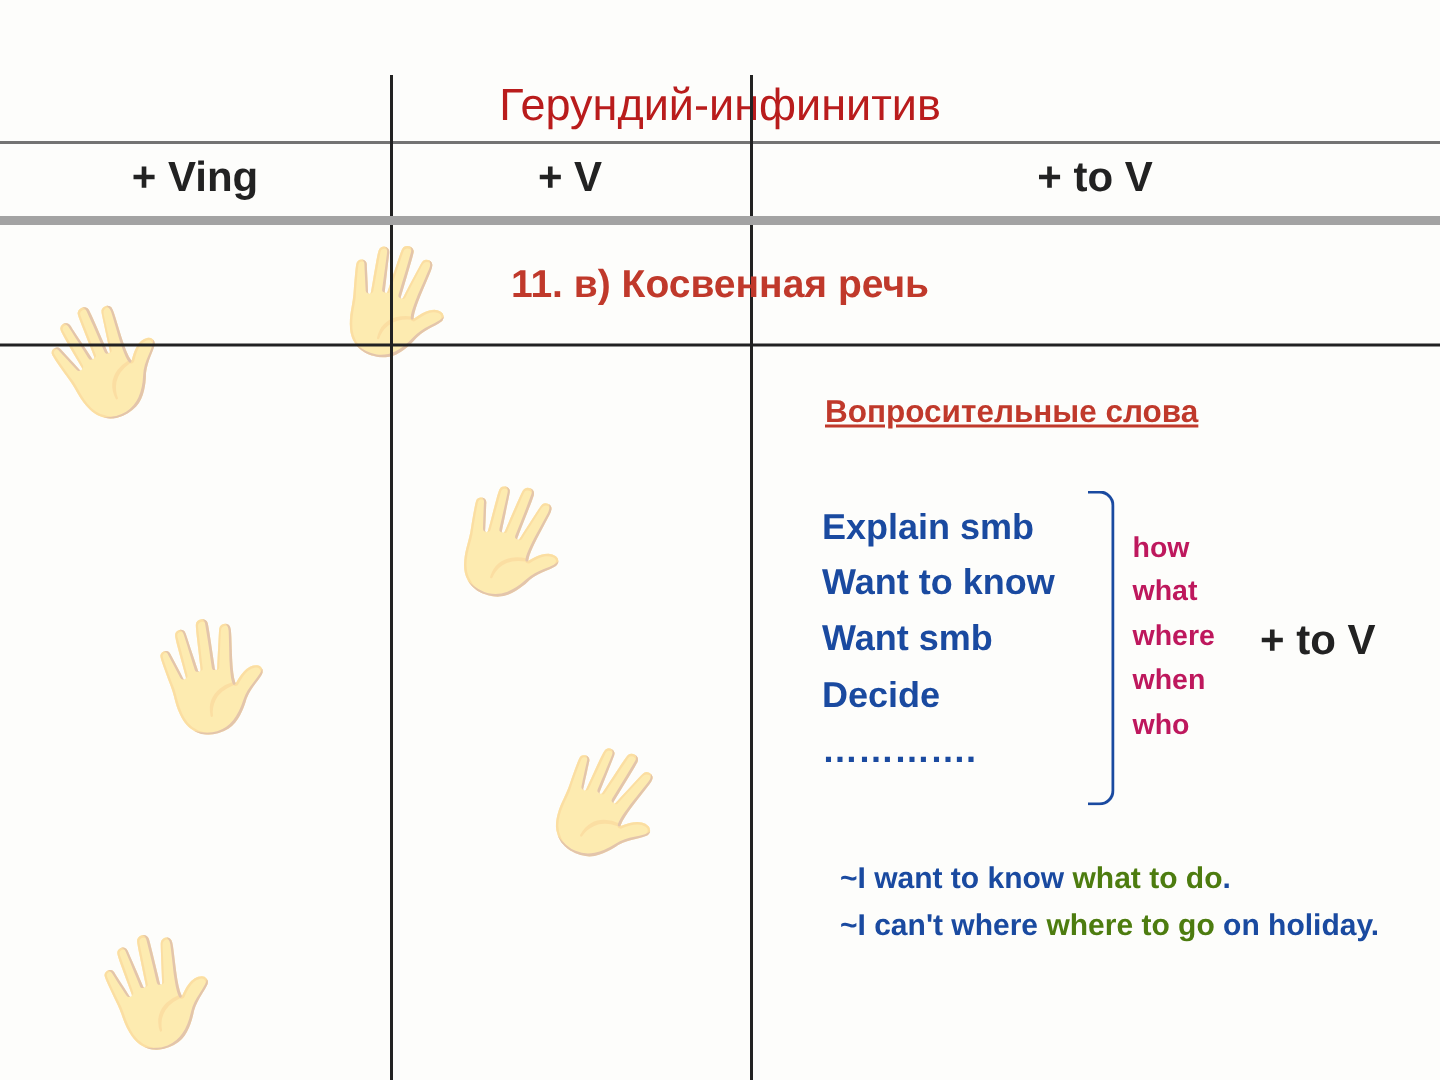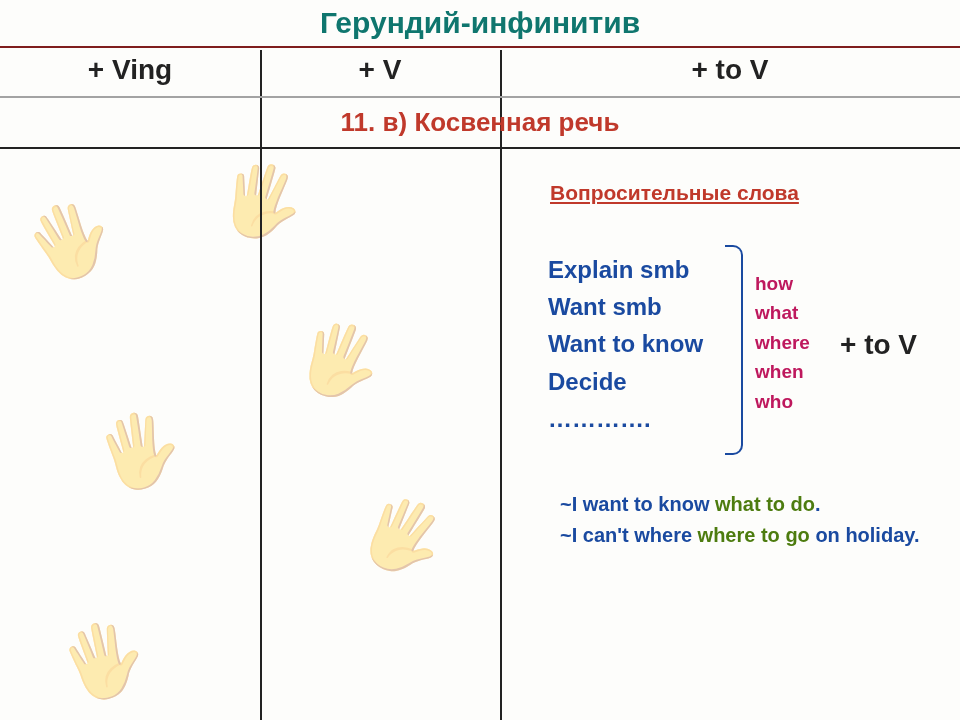--- a/index.html
+++ b/index.html
@@ -13,50 +13,51 @@
     }
     .hand {
       position: absolute;
       font-size: 70px;
       opacity: 0.35;
       transform-origin: center;
       z-index: 0;
     }
     .title {
       text-align: center;
-      color: #0f766e;
-      font-weight: bold;
+      color: #b91c1c;
+      font-weight: normal;
       font-size: 30px;
       padding-top: 6px;
+      margin-top: 48px;
     }
     .header-row {
       position: relative;
       display: flex;
-      border-top: 2px solid #7f1d1d;
+      border-top: 2px solid #737373;
       margin-top: 6px;
     }
     .header-cell {
       font-size: 28px;
       font-weight: bold;
       color: #222;
       padding: 6px 0 10px 0;
       text-align: center;
     }
     .col1 { width: 260px; }
     .col2 { width: 240px; }
     .col3 { width: 460px; }
     .vline1 { position: absolute; left: 260px; top: 50px; bottom: -12px; width: 2px; background: #222; z-index:1; }
     .vline2 { position: absolute; left: 500px; top: 50px; bottom: -12px; width: 2px; background: #222; z-index:1; }
     .section-bar {
-      border-top: 2px solid #a3a3a3;
+      border-top: 6px solid #a3a3a3;
       border-bottom: 2px solid #222;
       text-align: center;
       font-size: 26px;
       font-weight: bold;
-      padding: 9px 0;
+      padding: 24px 0;
       color: #c0392b;
       position: relative;
       z-index: 2;
       background: rgba(255,255,255,0.0);
     }
     .content-area {
       position: relative;
       height: 560px;
     }
     .subhead {
@@ -137,22 +138,22 @@
 <div class="section-bar">11. в)   Косвенная речь</div>
 
 <div class="vline1"></div>
 <div class="vline2"></div>
 
 <div class="content-area">
   <div class="subhead">Вопросительные слова</div>
 
   <div class="verbs">
     <div>Explain smb</div>
+    <div>Want to know</div>
     <div>Want smb</div>
-    <div>Want to know</div>
     <div>Decide</div>
     <div>………….</div>
   </div>
 
   <div class="brace"></div>
 
   <div class="qwords">
     <div>how</div>
     <div>what</div>
     <div>where</div>

